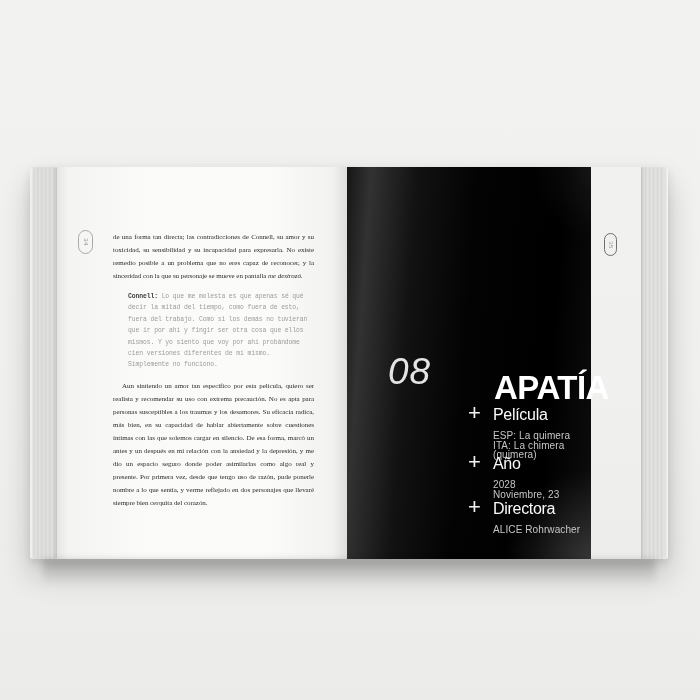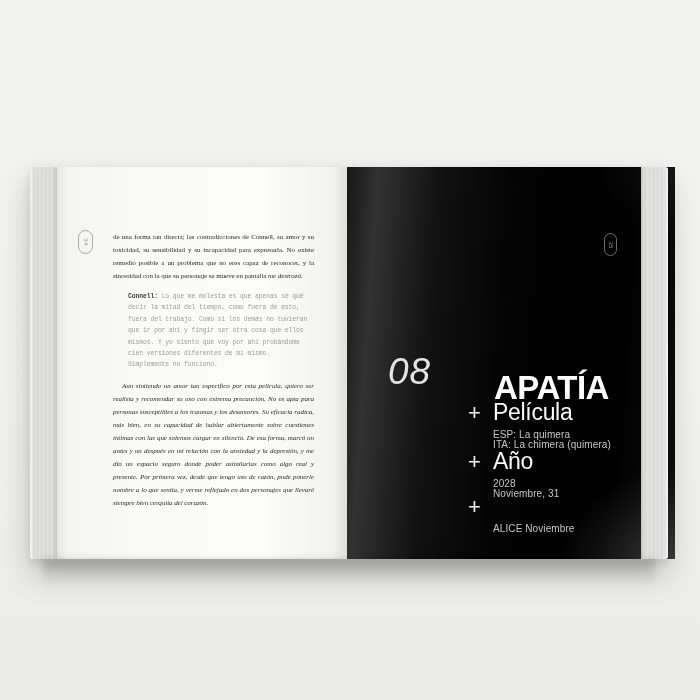--- a/index.html
+++ b/index.html
@@ -34,21 +34,21 @@
       #e8e8e7 0px,#c8c8c7 1px,#f2f2f1 2px,#d2d2d1 3px,#ebebea 4px);
     box-shadow:inset -2px 0 3px rgba(255,255,255,.7), inset 2px 0 3px rgba(0,0,0,.10);
   }
 
   .page{position:absolute;top:0;height:392px;}
   .page-left{
     left:27px;width:290px;
     background:linear-gradient(90deg,#e6e6e5 0%,#f4f4f3 4%,#fafaf9 28%,#fbfbfa 72%,#f2f2f1 95%,#dededd 100%);
   }
   .page-right{
-    left:317px;width:328px;
+    left:317px;width:244px;
     background:
       radial-gradient(60% 45% at 100% 104%,rgba(255,255,255,.20) 0%,rgba(255,255,255,0) 60%),
       radial-gradient(40% 30% at 100% 0%,rgba(255,255,255,.06) 0%,rgba(255,255,255,0) 60%),
       linear-gradient(94deg,#161616 0%,#323232 9%,#121212 26%,#030303 48%,#000 80%,#0d0d0d 100%);
   }
 
   
   .badge{
     position:absolute;border-radius:8px;
     display:flex;align-items:center;justify-content:center;
@@ -57,21 +57,21 @@
   .badge-left{left:21px;top:63px;width:13px;height:22px;border:1px solid #a9a9a8;color:#8a8a89;}
   .badge-right{left:257px;top:66px;width:11px;height:21px;border:1px solid #6e6e6e;color:#9a9a9a;}
 
   
   .text-col{position:absolute;left:56px;top:64px;width:201px;color:#2b2b2b;}
   .text-col p{
     margin:0;font-family:"Liberation Serif",serif;font-size:7px;line-height:13px;
     text-align:justify;letter-spacing:-.05px;
   }
   .text-col p em{font-style:italic;}
-  .para2{margin-top:9px !important;text-indent:9px;font-style:italic;}
+  .para2{margin-top:9px !important;text-indent:9px;}
   .quote{
     margin:8px 0 0 15px;width:186px;
     font-family:"Liberation Mono","DejaVu Sans Mono",monospace;
     font-size:6.4px;line-height:11.4px;color:#9c9c9b;text-align:left;
     letter-spacing:-.1px;
   }
   .quote b{color:#3d3d3c;font-weight:bold;}
 
   
   .chapter-number{
@@ -82,21 +82,21 @@
   .chapter-title{
     position:absolute;left:147px;top:188px;
     font-size:33px;line-height:1;font-weight:bold;color:#ffffff;letter-spacing:-.5px;margin-top:16px;
   }
   .entry{position:absolute;left:121px;}
   .entry-1{top:233px;}
   .entry-2{top:282px;}
   .entry-3{top:327px;}
   .entry-head{display:flex;align-items:baseline;}
   .plus{width:25px;font-size:22px;font-weight:400;color:#f2f2f2;}
-  .entry-label{font-size:23px;font-weight:400;color:#fafafa;letter-spacing:-.3px;line-height:24px;}
+  .entry-label{font-size:16px;font-weight:400;color:#fafafa;letter-spacing:-.3px;line-height:24px;}
   .entry-details{margin:4px 0 0 25px;}
   .entry-details div{font-size:10px;line-height:9.5px;color:#c6c6c6;letter-spacing:.1px;}
 </style>
 </head>
 <body>
 
 <div class="book">
 
   <div class="stack stack-left"></div>
 
@@ -130,29 +130,30 @@
       </div>
     </div>
 
     <div class="entry entry-2">
       <div class="entry-head">
         <span class="plus">+</span>
         <span class="entry-label">Año</span>
       </div>
       <div class="entry-details">
         <div>2028</div>
-        <div>Noviembre, 31</div>
+        <div>Noviembre, 23</div>
       </div>
     </div>
 
     <div class="entry entry-3">
       <div class="entry-head">
         <span class="plus">+</span>
+        <span class="entry-label">Directora</span>
       </div>
       <div class="entry-details">
-        <div>ALICE Noviembre</div>
+        <div>ALICE Rohrwacher</div>
       </div>
     </div>
   </div>
 
   <div class="stack stack-right"></div>
 
 </div>
 
 </body></html>

